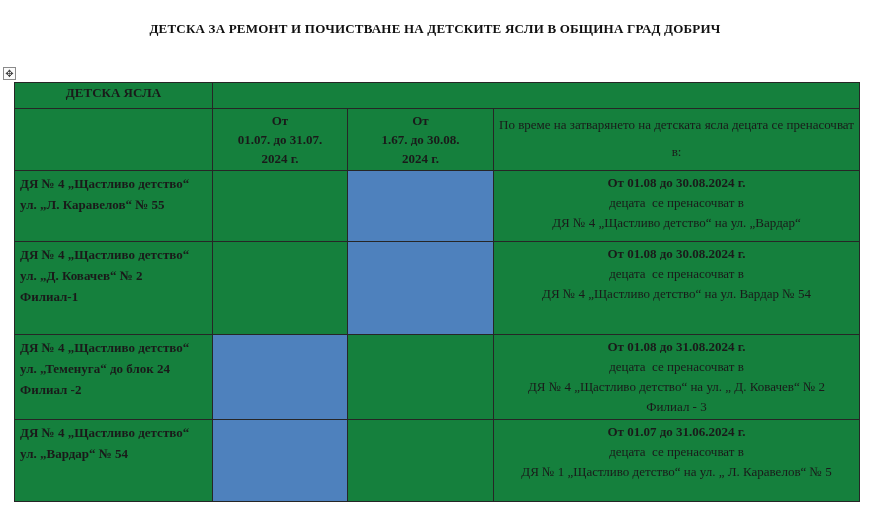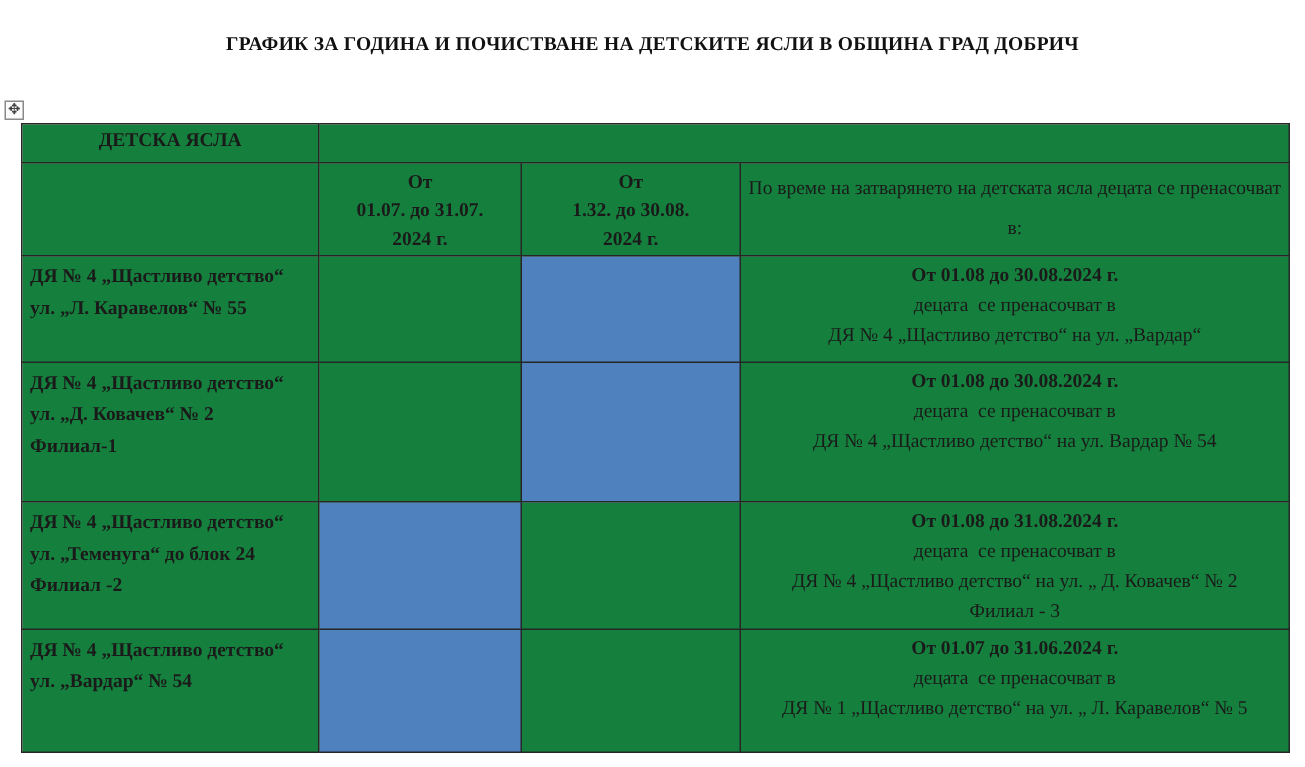--- a/index.html
+++ b/index.html
@@ -66,21 +66,21 @@
   td.cell-name { font-weight:bold; line-height:21px; padding:3px 6px; }
   td.cell-redirect { text-align:center; line-height:20px; padding-top:3px; }
   .rd-period { font-weight:bold; }
   .rd-l2 { white-space:pre-wrap; }
 </style>
 </head>
 <body>
 
 <div class="page">
 
-  <div class="doc-title l1">ГРАФИК ЗА ГОДИНА И ПОЧИСТВАНЕ НА ДЕТСКИТЕ ЯСЛИ В ОБЩИНА ГРАД ДОБРИЧ</div>
+  <div class="doc-title l1">ДЕТСКА ЗА РЕМОНТ И ПОЧИСТВАНЕ НА ДЕТСКИТЕ ЯСЛИ В ОБЩИНА ГРАД ДОБРИЧ</div>
 
   <div class="table-handle">
     <span>✥</span>
   </div>
 
   <table class="sched">
     <colgroup>
       <col class="c1">
         <col class="c2">
         <col class="c3">
@@ -95,21 +95,21 @@
 
     <tr class="hrow2">
       <td></td>
       <td class="head-period">
         <div>От</div>
         <div>01.07. до 31.07.</div>
         <div>2024 г.</div>
       </td>
       <td class="head-period">
         <div>От</div>
-        <div>1.32. до 30.08.</div>
+        <div>1.67. до 30.08.</div>
         <div>2024 г.</div>
       </td>
       <td class="head-redirect">По време на затварянето на детската ясла децата се пренасочват в:</td>
     </tr>
 
     <tr class="drow1">
       <td class="cell-name">
         <div>ДЯ № 4 „Щастливо детство“ ул. „Л. Каравелов“ № 55</div>
         <div></div>
       </td>

